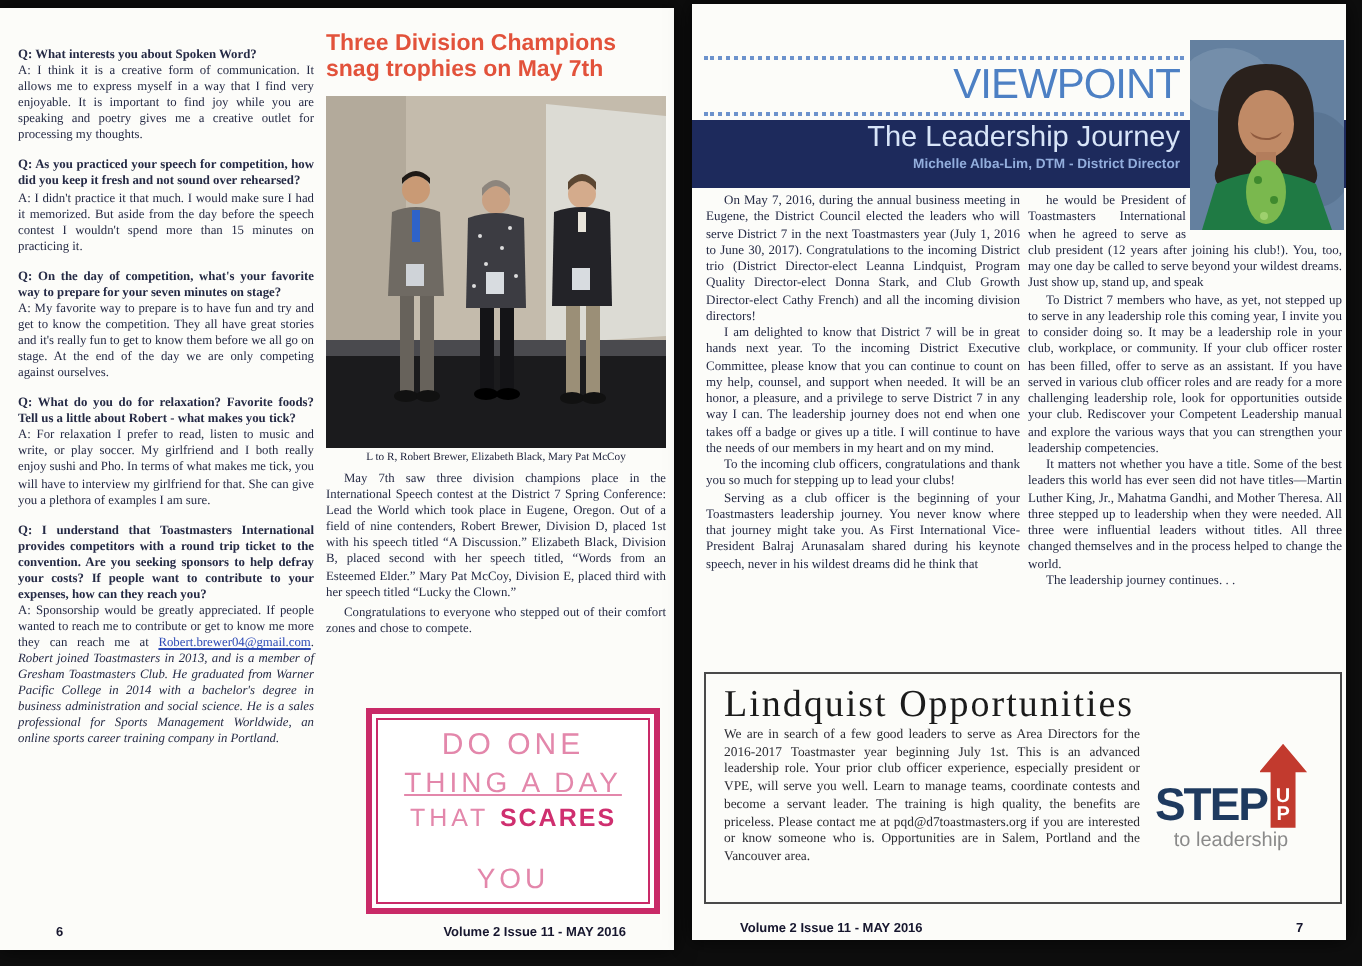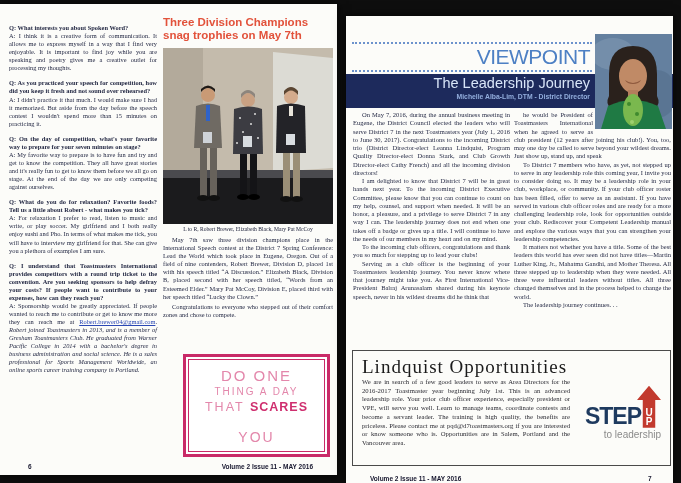--- a/index.html
+++ b/index.html
@@ -1,20 +1,20 @@
 <!DOCTYPE html>
 <html><head>
 <meta charset="utf-8">
 <style>
   html,body{margin:0;padding:0;background:#0e0e0e;}
   .spread{position:relative;width:681px;height:483px;background:#0e0e0e;overflow:hidden;
           font-family:"Liberation Serif",serif;color:#252a45;}
   .page{position:absolute;background:#fcfcf9;box-shadow:0 0 10px rgba(0,0,0,.7);}
   .page-left{left:0;top:4px;width:337px;height:471px;}
-  .page-right{left:346px;top:16px;width:327px;height:468px;}
+  .page-right{left:346px;top:2px;width:327px;height:468px;}
 
   
   .qa-col{position:absolute;left:9px;top:20px;width:148px;font-size:6.4px;line-height:1.26;text-align:justify;}
   .qa-q{font-weight:bold;margin:7px 0 0 0;}
   .qa-a{margin:0;}
   .qa-a i{font-style:italic;}
   .email{color:#2b48b5;text-decoration:underline;cursor:pointer;}
 
   .col2{position:absolute;left:163px;top:10px;width:170px;}
   .headline{font-family:"Liberation Sans",sans-serif;font-weight:700;font-size:11.5px;
@@ -22,21 +22,21 @@
   .group-photo{display:block;width:170px;height:176px;}
   .caption{font-size:5.6px;text-align:center;margin:2px 0 4px 0;color:#20243d;}
   .article p{font-size:6.4px;line-height:1.27;text-align:justify;text-indent:9px;margin:0 0 2px 0;}
 
   .quote-box{position:absolute;left:183px;top:350px;width:147px;height:103px;
              border:3px solid #c92a68;box-sizing:border-box;padding:2px;background:#fff;}
   .quote-inner{border:1px solid #c92a68;width:100%;height:100%;box-sizing:border-box;
                display:flex;flex-direction:column;justify-content:center;align-items:center;
                font-family:"Liberation Sans",sans-serif;font-weight:300;letter-spacing:2px;}
   .q-l1{font-size:15px;color:#e387ab;}
-  .q-l2{font-size:10px;color:#e387ab;margin-top:2px;}
+  .q-l2{font-size:14px;color:#e387ab;margin-top:2px;text-decoration:underline;}
   .q-l3{font-size:12.5px;color:#e387ab;margin-top:3px;}
   .q-l3 b{font-weight:800;color:#cf2f6f;letter-spacing:1px;}
   .q-l4{font-size:14px;color:#e387ab;margin-top:15px;}
 
   .footer{position:absolute;top:459px;font-family:"Liberation Sans",sans-serif;
           font-weight:bold;font-size:6.5px;color:#16162e;}
   .pgnum-left{left:28px;}
   .footer-left-text{left:180px;width:133px;text-align:right;}
   .footer-right-text{left:24px;}
   .pgnum-right{left:302px;}
@@ -57,21 +57,21 @@
   .rcol p{margin:0;text-indent:9px;}
   .rcol1{left:7px;} .rcol2{left:168px;}
   .photo-spacer{float:right;width:78px;height:20px;}
 
   .lead-box{position:absolute;left:6px;top:334px;width:319px;height:116px;border:1px solid #4a4a4a;
             box-sizing:border-box;padding:5px 9px;}
   .lead-title{font-family:"Liberation Serif",serif;font-size:19px;color:#1b1b1b;letter-spacing:1px;}
   .lead-byline{font-family:"Liberation Sans",sans-serif;font-size:7.5px;color:#555;margin:2px 0 4px 0;}
   .lead-row{display:flex;}
   .lead-body{width:208px;font-size:6.7px;line-height:1.3;text-align:justify;color:#2b2b33;}
-  .steplogo{flex:1;display:flex;flex-direction:column;align-items:flex-end;justify-content:center;}
+  .steplogo{flex:1;display:flex;flex-direction:column;align-items:center;justify-content:center;}
   .steplogo-row{display:flex;align-items:flex-end;}
   .step-word{font-family:"Liberation Sans",sans-serif;font-weight:800;font-size:23px;
              color:#1e3a5f;letter-spacing:-1px;line-height:1;}
   .up-arrow{width:24px;height:42px;background:#c23a2e;margin-left:-4px;position:relative;
             clip-path:polygon(50% 0,100% 34%,76% 34%,76% 100%,24% 100%,24% 34%,0 34%);
             display:flex;align-items:flex-end;justify-content:center;}
   .up-arrow span{writing-mode:vertical-rl;text-orientation:upright;color:#fff;
                  font-family:"Liberation Sans",sans-serif;font-weight:bold;font-size:10px;
                  letter-spacing:-2px;margin-bottom:3px;}
   .step-tagline{font-family:"Liberation Sans",sans-serif;font-weight:300;font-size:10px;

